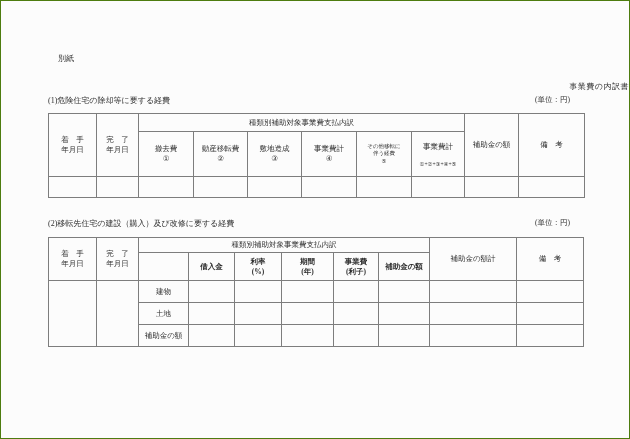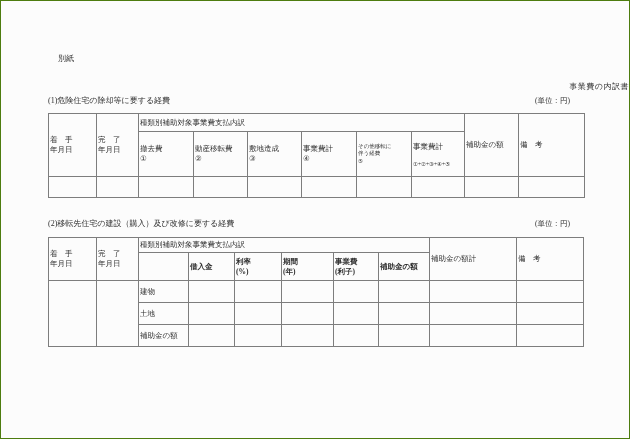--- a/index.html
+++ b/index.html
@@ -10,36 +10,36 @@
     background:#fcfcfc;
     border:1px solid #4d7c0f;
     font-family:"Liberation Serif","DejaVu Serif",serif;
     color:#2e2e2e;
     overflow:hidden;
   }
   .attachment { position:absolute; left:57px; top:52px; font-size:8px; }
   .doc-title { position:absolute; left:0; top:65px; width:100%; text-align:right; font-size:8px; letter-spacing:0.5px;margin-top:15px; }
   .sec-head {
     position:absolute; left:47px; width:536px;
-    display:flex; justify-content:space-between; align-items:center;
+    display:flex; justify-content:space-between; align-items:flex-start;
     font-size:8px;
   }
   .sec1-head { top:94px; }
   .sec2-head { top:217px;gap:12px; }
   .unit { font-size:7.5px; padding-right:14px;padding-left:10px; }
   table.t {
     position:absolute; left:47px;
     border-collapse:collapse; table-layout:fixed;
     background:#fcfcfc;
   }
   .t1 { top:112px; width:536px; }
   .t2 { top:236px; width:535px; }
   .t td {
     border:1px solid #7d7d7d;
-    text-align:left; vertical-align:middle;
+    text-align:center; vertical-align:middle;
     font-size:7.5px; line-height:1.3;
     white-space:pre-line; padding:0 1px; overflow:hidden;margin-left:20px;
   }
   .t1 tr.h1r { height:18px; }
   .t1 tr.h2r { height:30px; }
   .t1 tr.d1r { height:21px; }
   .t2 tr.h1r { height:15px; }
   .t2 tr.h2r { height:28px;font-weight:bold; }
   .t2 tr.d2r { height:22px; }
   td.small { font-size:5.5px; line-height:1.35; }

